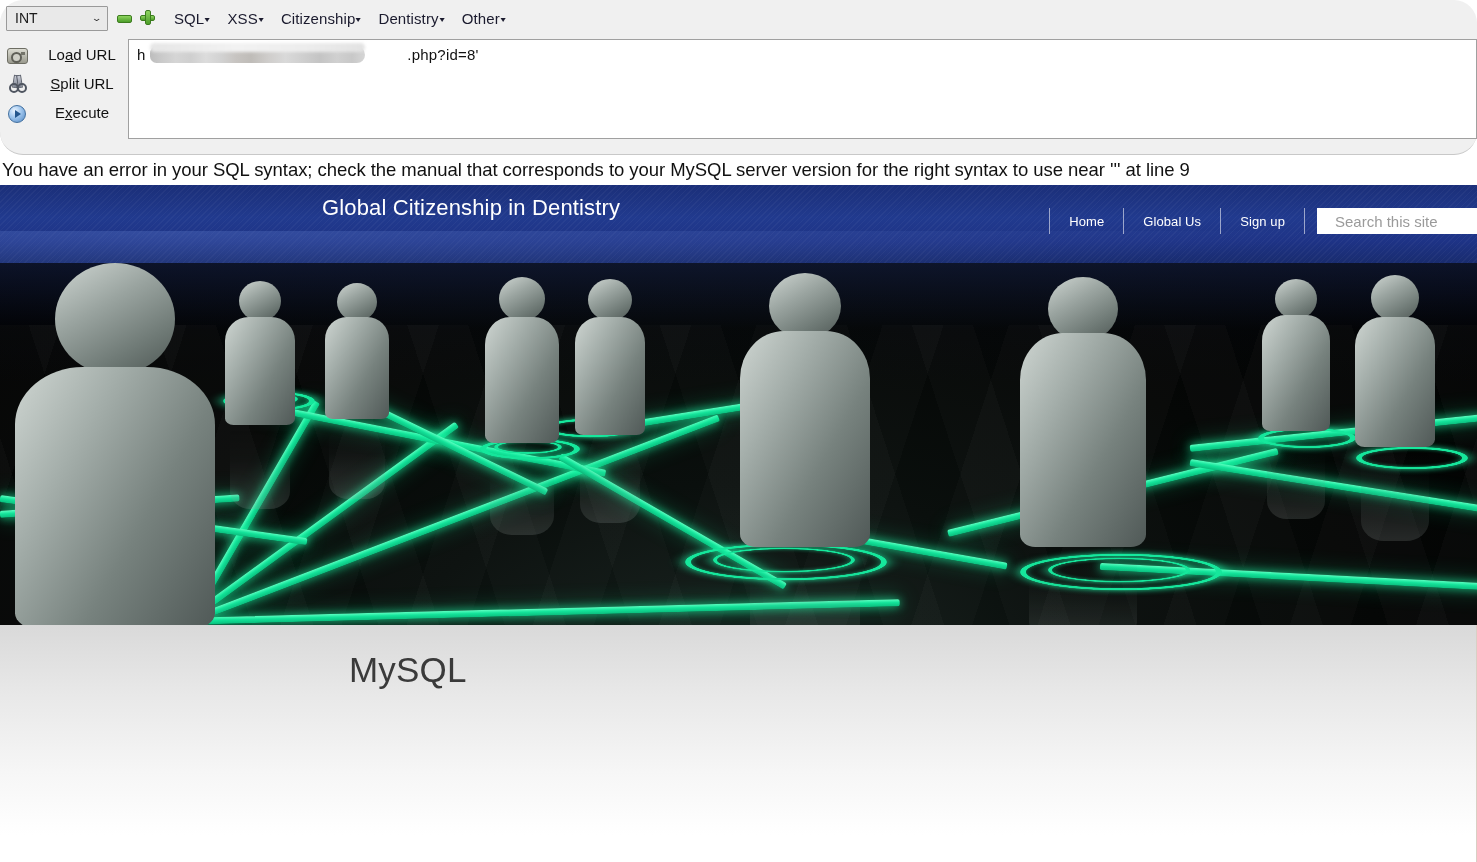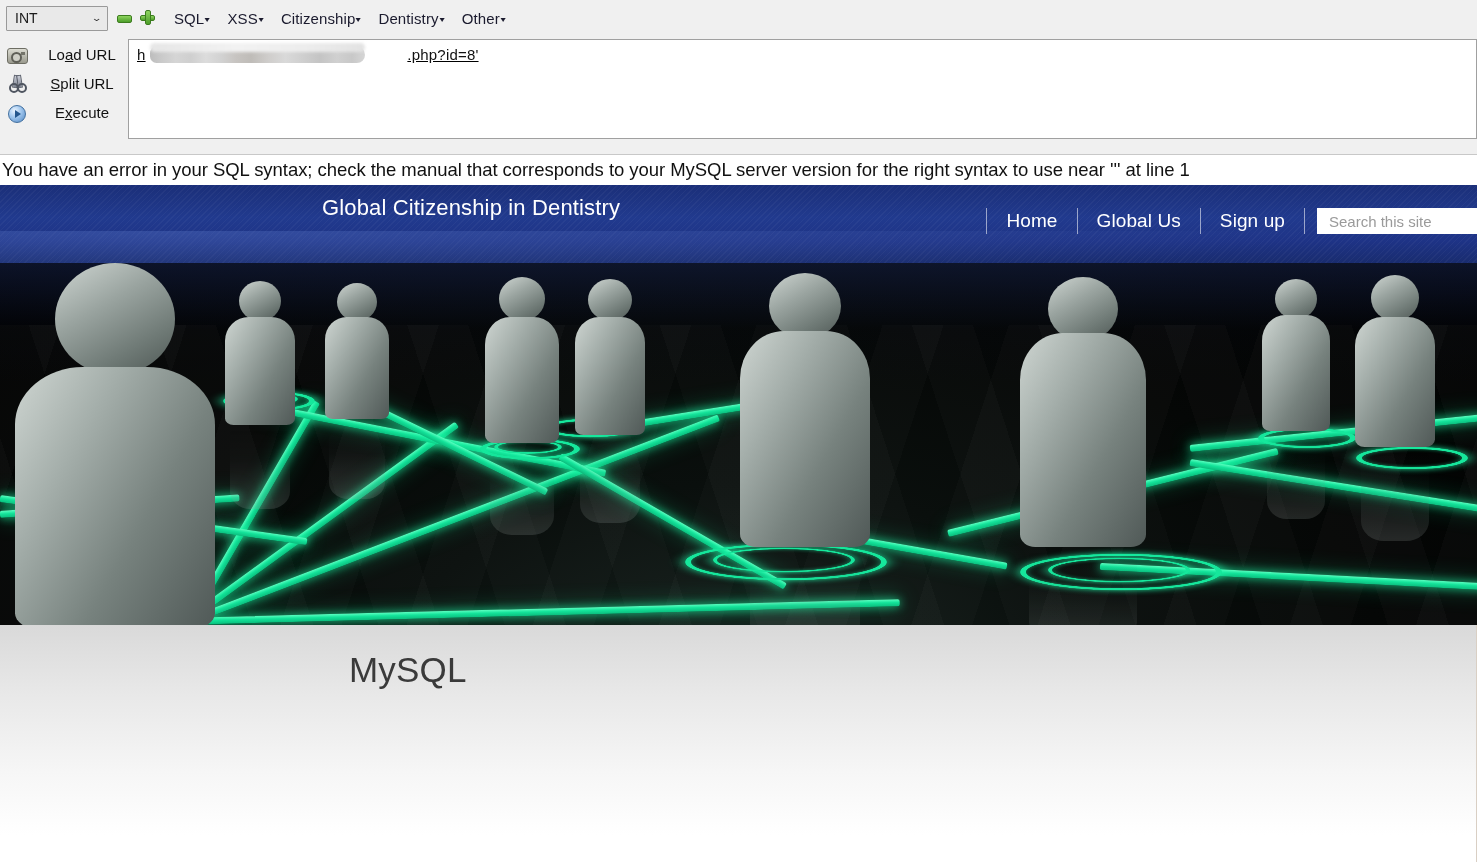--- a/index.html
+++ b/index.html
@@ -19,20 +19,21 @@
   }
 
   
   #hackbar {
     width: 1477px;
     height: 155px;
     background: #f0f0f0;
     border-bottom: 1px solid #c8c8c8;
     box-sizing: border-box;
     position: relative;
+    border-radius: 23px;
   }
 
   .hb-menurow {
     height: 36px;
     display: flex;
     align-items: center;
     padding-left: 6px;
     box-sizing: border-box;
   }
 
@@ -159,21 +160,21 @@
     background: radial-gradient(circle at 35% 30%, #eaf4ff 0%, #9dc4ec 45%, #5186c2 100%);
     border: 1px solid #416f9f;
   }
   .ic-exec:after {
     content: ""; position: absolute; left: 6px; top: 4px;
     border-left: 6px solid #24568c;
     border-top: 4px solid transparent;
     border-bottom: 4px solid transparent;
   }
 
-  .hb-url-col { flex: 1; padding-right: 0; text-decoration: underline; }
+  .hb-url-col { flex: 1; padding-right: 0; }
   .hb-urlbox {
     position: relative;
     height: 100px;
     margin-top: 3px;
     background: #fff;
     border: 1px solid #a0a0a0;
     box-sizing: border-box;
     overflow: hidden;
   }
   .hb-urltext {
@@ -280,36 +281,36 @@
     height: 40px;
   }
   .nav-sep {
     width: 1px;
     height: 26px;
     background: rgba(255,255,255,0.55);
     margin: 0 1px;
   }
   .nav-link {
     color: #ffffff;
-    font-size: 19px;
+    font-size: 13px;
     padding: 0 18px;
     text-decoration: none;
     white-space: nowrap;
     letter-spacing: 0.1px;
   }
   .nav-search {
     margin-left: 11px;
     width: 160px;
     height: 26px;
     background: #ffffff;
     border: 0;
     outline: none;
     font-size: 15px;
     color: #555;
-    padding: 0 12px;
+    padding: 0 18px;
     box-sizing: border-box;
     font-family: "Liberation Sans", sans-serif;
   }
   .nav-search::placeholder { color: #9a9a9a; }
 
   
   #banner {
     position: relative;
     height: 362px;
     overflow: hidden;
@@ -447,21 +448,21 @@
     <div class="hb-url-col">
       <div class="hb-urlbox">
         <div class="hb-urltext"><span>h</span><span style="opacity:0">xxxxxxxxxxxxxxxxxxxxxxxxxxxxxxxxxx</span><span>.php?id=8'</span></div>
         <div class="redaction"></div>
       </div>
     </div>
   </div>
 
 </div>
 
-<div id="sql-error">You have an error in your SQL syntax; check the manual that corresponds to your MySQL server version for the right syntax to use near ''' at line 1</div>
+<div id="sql-error">You have an error in your SQL syntax; check the manual that corresponds to your MySQL server version for the right syntax to use near ''' at line 9</div>
 
 <div id="site">
 
   <div id="site-header">
     <div class="site-title">Global Citizenship in Dentistry</div>
 
     <div class="site-nav">
       <span class="nav-sep"></span>
       <a class="nav-link" href="#">Home</a>
       <span class="nav-sep"></span>

